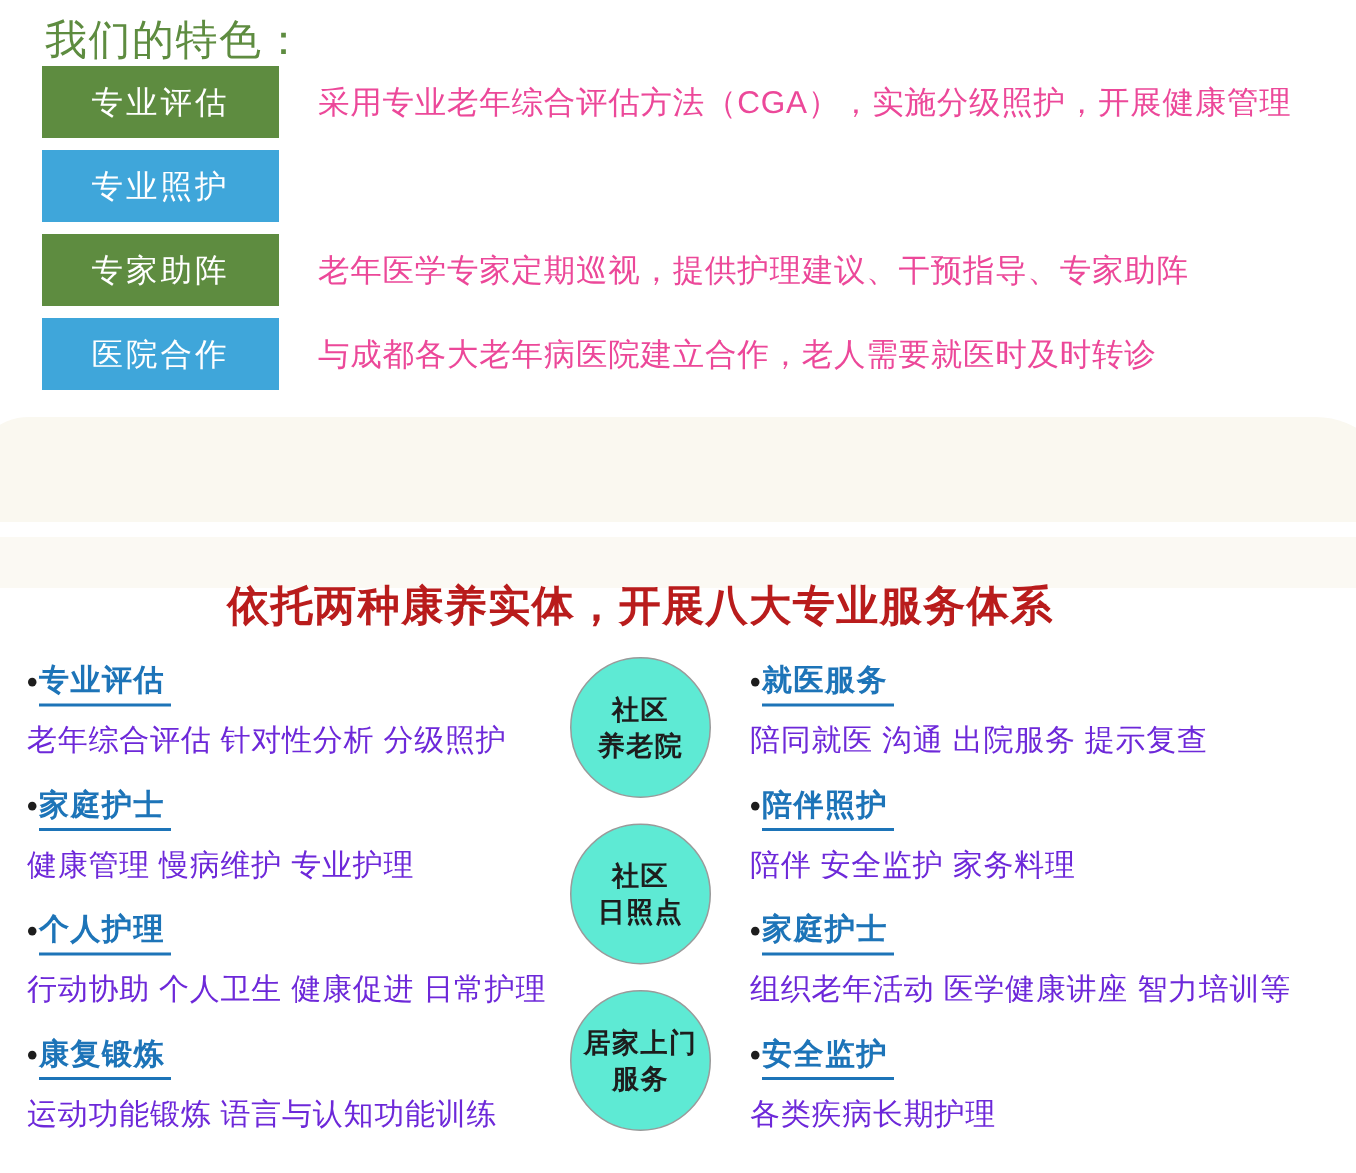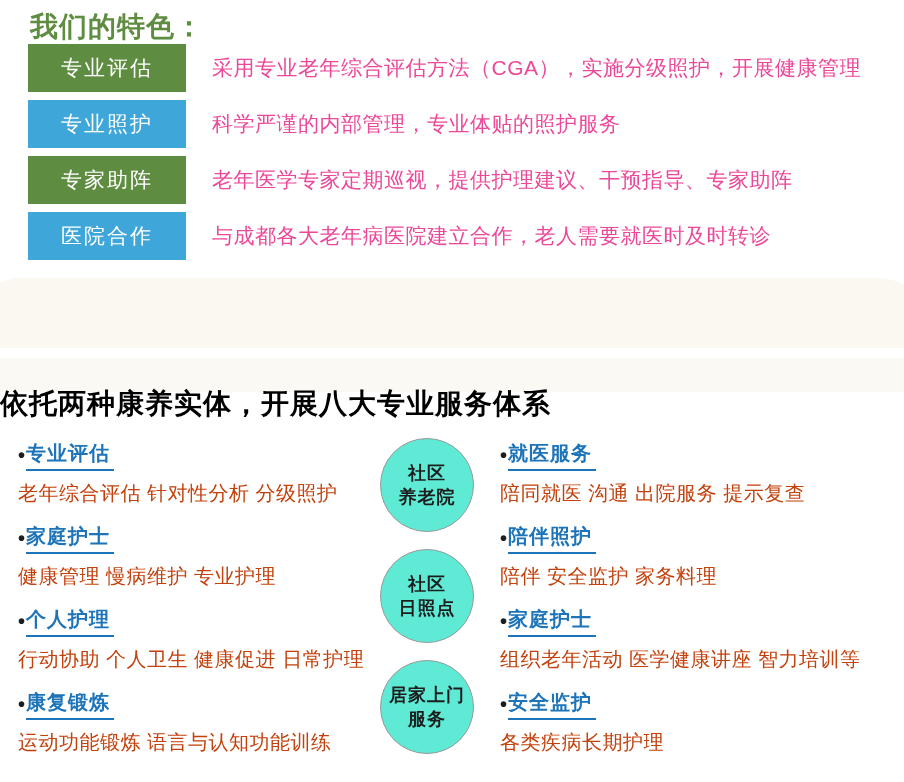--- a/index.html
+++ b/index.html
@@ -31,21 +31,21 @@
     background: #fbf9f3;
     border-radius: 30px;
   }
 
   
   .features { position: absolute; left: 0; top: 0; width: 904px; }
   .features-title {
     position: absolute;
     left: 30px; top: 8px;
     font-size: 28px;
-    font-weight: bold;
+    font-weight: normal;
     color: #5e8c40;
     letter-spacing: 1px;
   }
   .feature-rows { position: absolute; left: 28px; top: 44px; width: 876px; }
   .feature-row {
     display: flex;
     align-items: center;
     margin-bottom: 8px;
     height: 48px;
   }
@@ -69,24 +69,24 @@
     letter-spacing: 0.5px;
     white-space: nowrap;
   }
 
   
   .services { position: absolute; left: 0; top: 380px; width: 904px; height: 402px; }
   .services-title {
     position: absolute;
     left: 0; top: 5px;
     width: 854px;
-    text-align: left;
+    text-align: center;
     font-size: 28px;
     font-weight: bold;
-    color: #000000;
+    color: #b91c1c;
     letter-spacing: 1px;
   }
   .svc-col { position: absolute; top: 62px; }
   .svc-col-left  { left: 18px;  width: 358px; }
   .svc-col-right { left: 500px; width: 400px; }
   .svc-item { height: 83px; }
   .svc-head {
     display: flex;
     align-items: center;
     height: 26px;
@@ -105,21 +105,21 @@
     color: #1d74b8;
     text-decoration: none;
     border-bottom: 2px solid #1d74b8;
     padding-bottom: 2px;
     padding-right: 4px;
     letter-spacing: 1px;
     cursor: pointer;
   }
   .svc-desc {
     font-size: 20px;
-    color: #c2410c;
+    color: #6d28d9;
     letter-spacing: 0.5px;
     white-space: nowrap;
   }
 
   
   .circle-col { position: absolute; left: 380px; top: 58px; width: 96px; }
   .svc-circle {
     width: 94px;
     height: 94px;
     border: 1.5px solid #9a9a9a;
@@ -154,21 +154,20 @@
 
     <div class="feature-rows">
 
       <div class="feature-row">
         <div class="feature-badge badge-green">专业评估</div>
         <div class="feature-text">采用专业老年综合评估方法（CGA），实施分级照护，开展健康管理</div>
       </div>
 
       <div class="feature-row">
         <div class="feature-badge badge-blue">专业照护</div>
-        <div class="feature-text">科学严谨的内部管理，专业体贴的照护服务</div>
       </div>
 
       <div class="feature-row">
         <div class="feature-badge badge-green">专家助阵</div>
         <div class="feature-text">老年医学专家定期巡视，提供护理建议、干预指导、专家助阵</div>
       </div>
 
       <div class="feature-row">
         <div class="feature-badge badge-blue">医院合作</div>
         <div class="feature-text">与成都各大老年病医院建立合作，老人需要就医时及时转诊</div>

